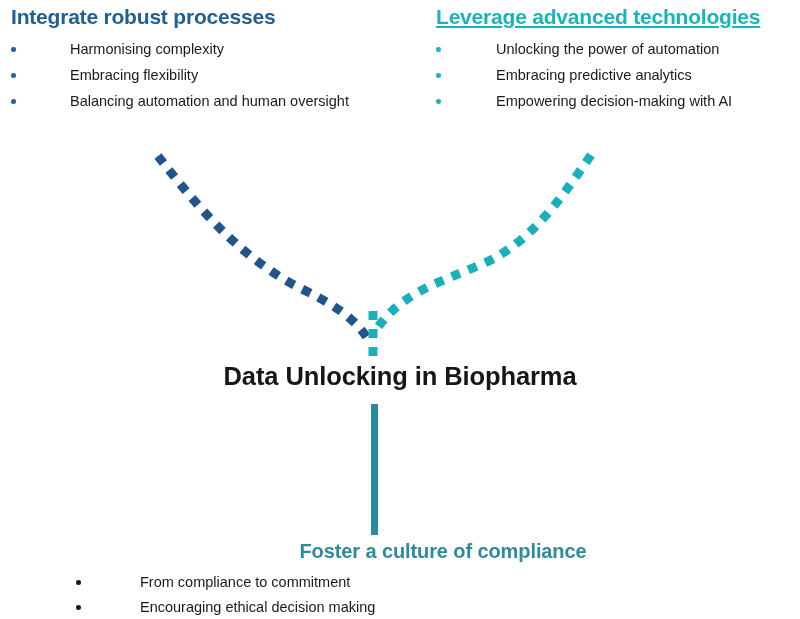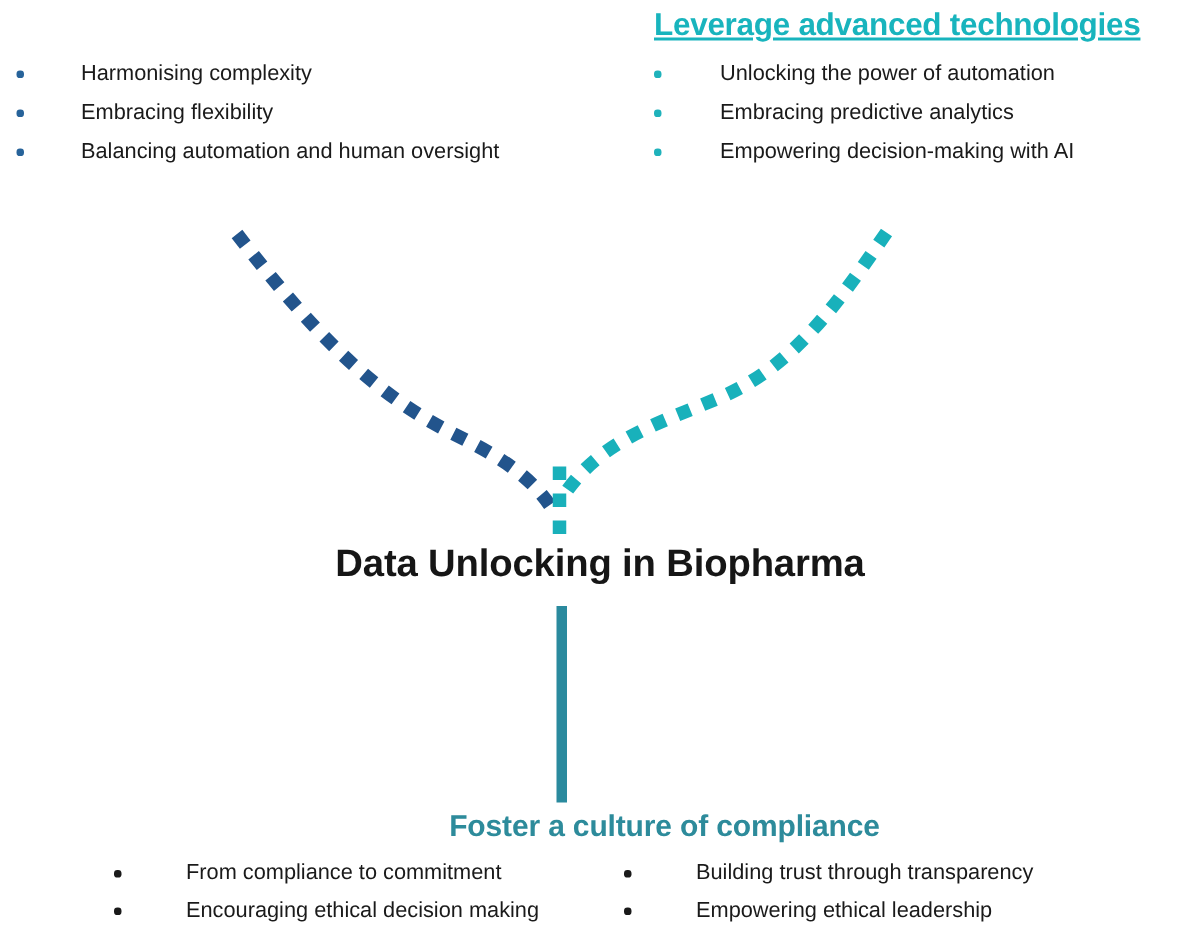--- a/index.html
+++ b/index.html
@@ -65,20 +65,21 @@
     top: 11px;
     width: 4.5px;
     height: 4.5px;
     border-radius: 50%;
   }
   #list-left .bullet-dot  { background: #27639a; }
   #list-right .bullet-dot { background: #1fb2bb; }
   .bullet-text {
     display: inline-block;
     padding-left: 54px;
+    margin-left: 16px;
   }
   #list-right .bullet-text { padding-left: 55px; }
 
   
   #center-title {
     position: absolute;
     left: 0;
     top: 362px;
     width: 800px;
     text-align: center;
@@ -147,20 +148,21 @@
 
   <svg id="arcs" viewBox="0 0 800 619" width="800" height="619" xmlns="http://www.w3.org/2000/svg">
 
     <path d="M 158,156 C 196,205 240,258 300,288 C 330,303 355,316 371,344" fill="none" stroke="#22548c" stroke-width="9" stroke-linecap="butt" stroke-dasharray="9 9"></path>
 
     <path d="M 591,155 C 560,200 530,244 480,265 C 437,283 400,294 376,330" fill="none" stroke="#18b1bb" stroke-width="9" stroke-linecap="butt" stroke-dasharray="9 9"></path>
 
     <path d="M 373,311 L 373,356" fill="none" stroke="#19b0ba" stroke-width="9" stroke-linecap="butt" stroke-dasharray="9 9"></path>
   </svg>
 
+  <div class="col-heading" id="heading-left">Integrate robust processes</div>
 
   <ul class="bullet-list" id="list-left">
     <li class="bullet-row">
       <span class="bullet-dot"></span>
       <span class="bullet-text">Harmonising complexity</span>
     </li>
     <li class="bullet-row">
       <span class="bullet-dot"></span>
       <span class="bullet-text">Embracing flexibility</span>
     </li>
@@ -197,24 +199,14 @@
     <li class="bullet-row">
       <span class="bullet-dot"></span>
       <span class="bullet-text">From compliance to commitment</span>
     </li>
     <li class="bullet-row">
       <span class="bullet-dot"></span>
       <span class="bullet-text">Encouraging ethical decision making</span>
     </li>
   </ul>
 
-  <ul class="bullet-list" id="list-bottom-right">
-    <li class="bullet-row">
-      <span class="bullet-dot"></span>
-      <span class="bullet-text">Building trust through transparency</span>
-    </li>
-    <li class="bullet-row">
-      <span class="bullet-dot"></span>
-      <span class="bullet-text">Empowering ethical leadership</span>
-    </li>
-  </ul>
 
 </div>
 
 </body></html>

